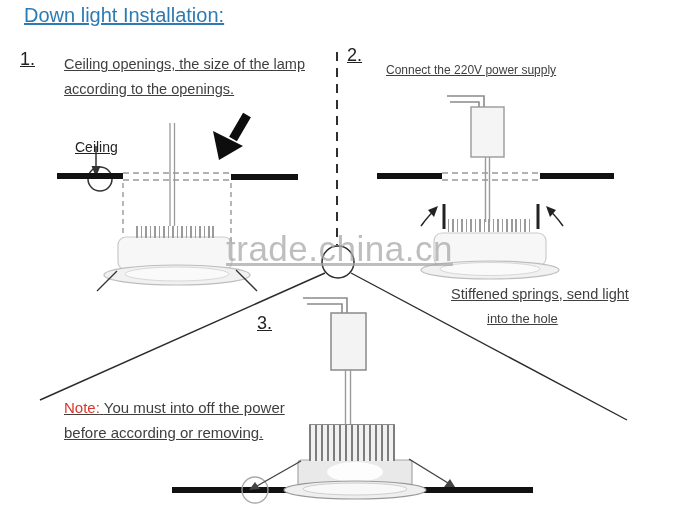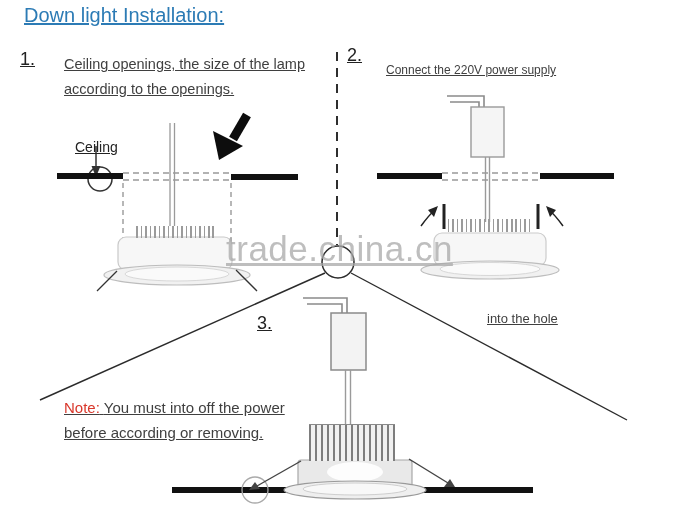--- a/index.html
+++ b/index.html
@@ -118,20 +118,21 @@
 
   <div class="txt title">Down light Installation:</div>
 
   <div class="txt num n1">1.</div>
   <div class="txt s1l1">Ceiling openings, the size of the lamp</div>
   <div class="txt s1l2">according to the openings.</div>
   <div class="txt ceiling">Ceiling</div>
 
   <div class="txt num n2">2.</div>
   <div class="txt s2t">Connect the 220V power supply</div>
+  <div class="txt cap2a">Stiffened springs, send light</div>
   <div class="txt cap2b">into the hole</div>
 
   <div class="txt num n3">3.</div>
   <div class="txt note1">
     <span class="red">Note:</span>
     <span>You must into off the power</span>
   </div>
   <div class="txt note2">before according or removing.</div>
 
   <div class="txt watermark">trade.china.cn</div>

